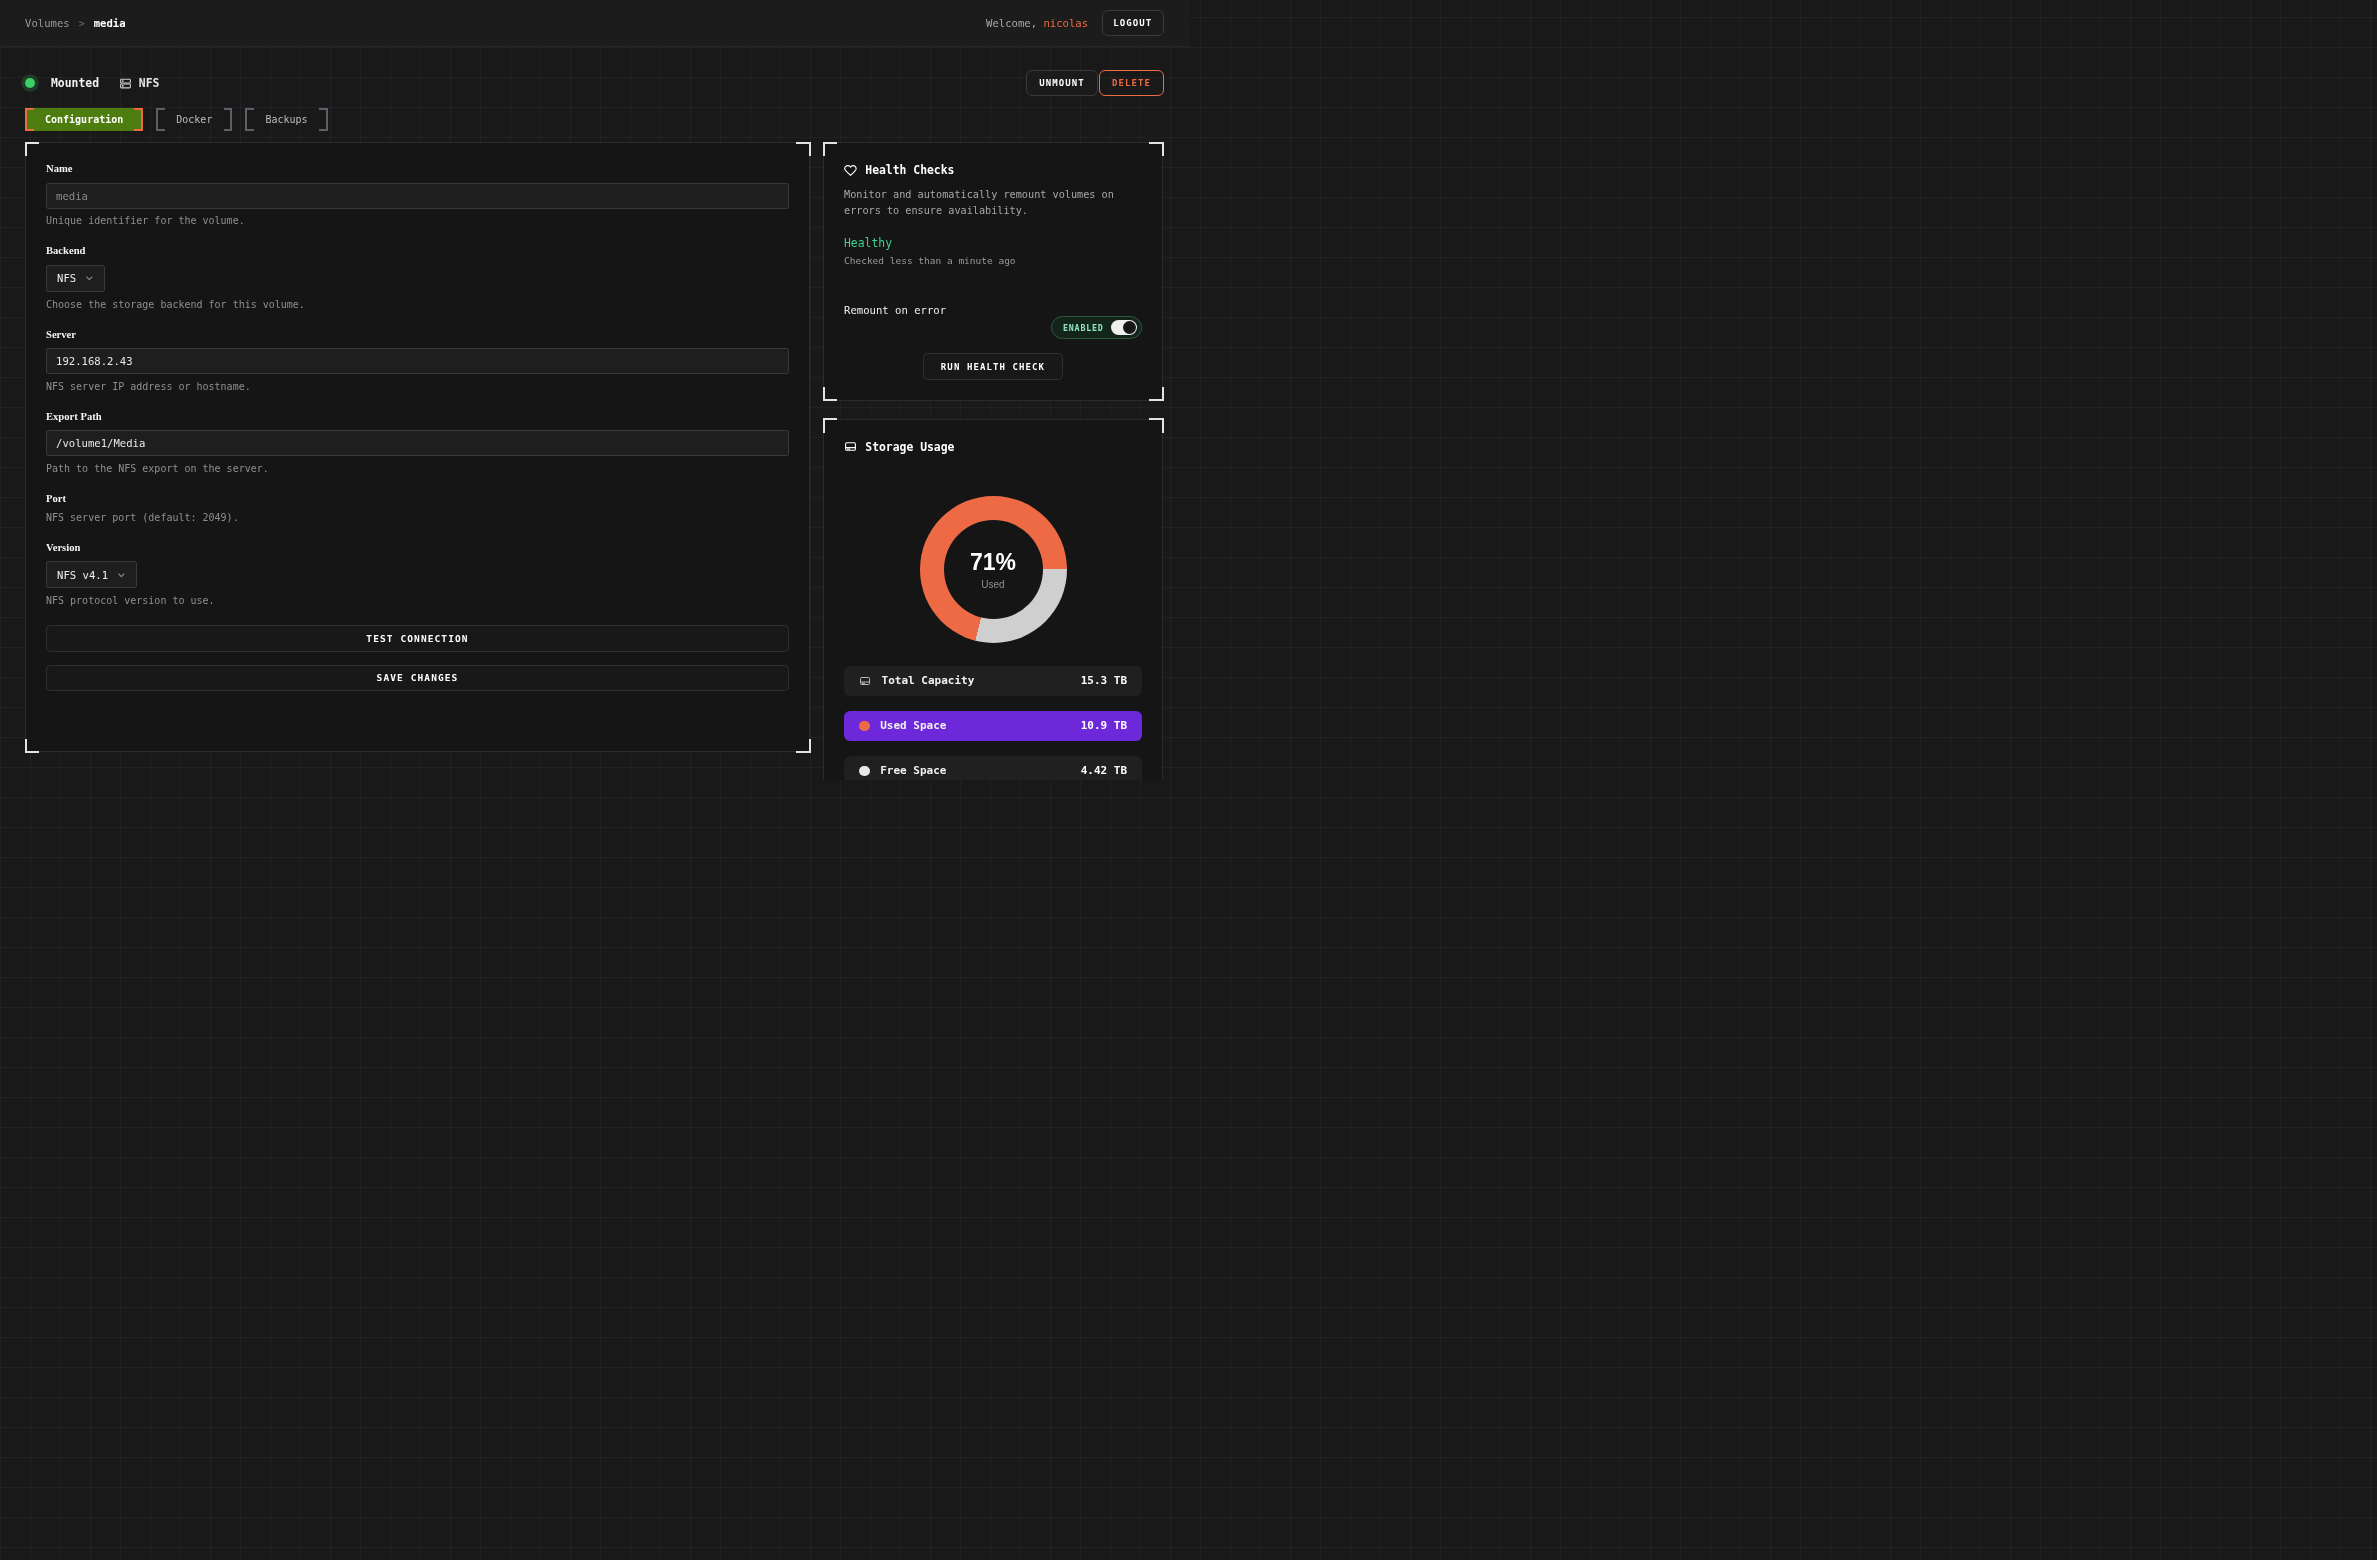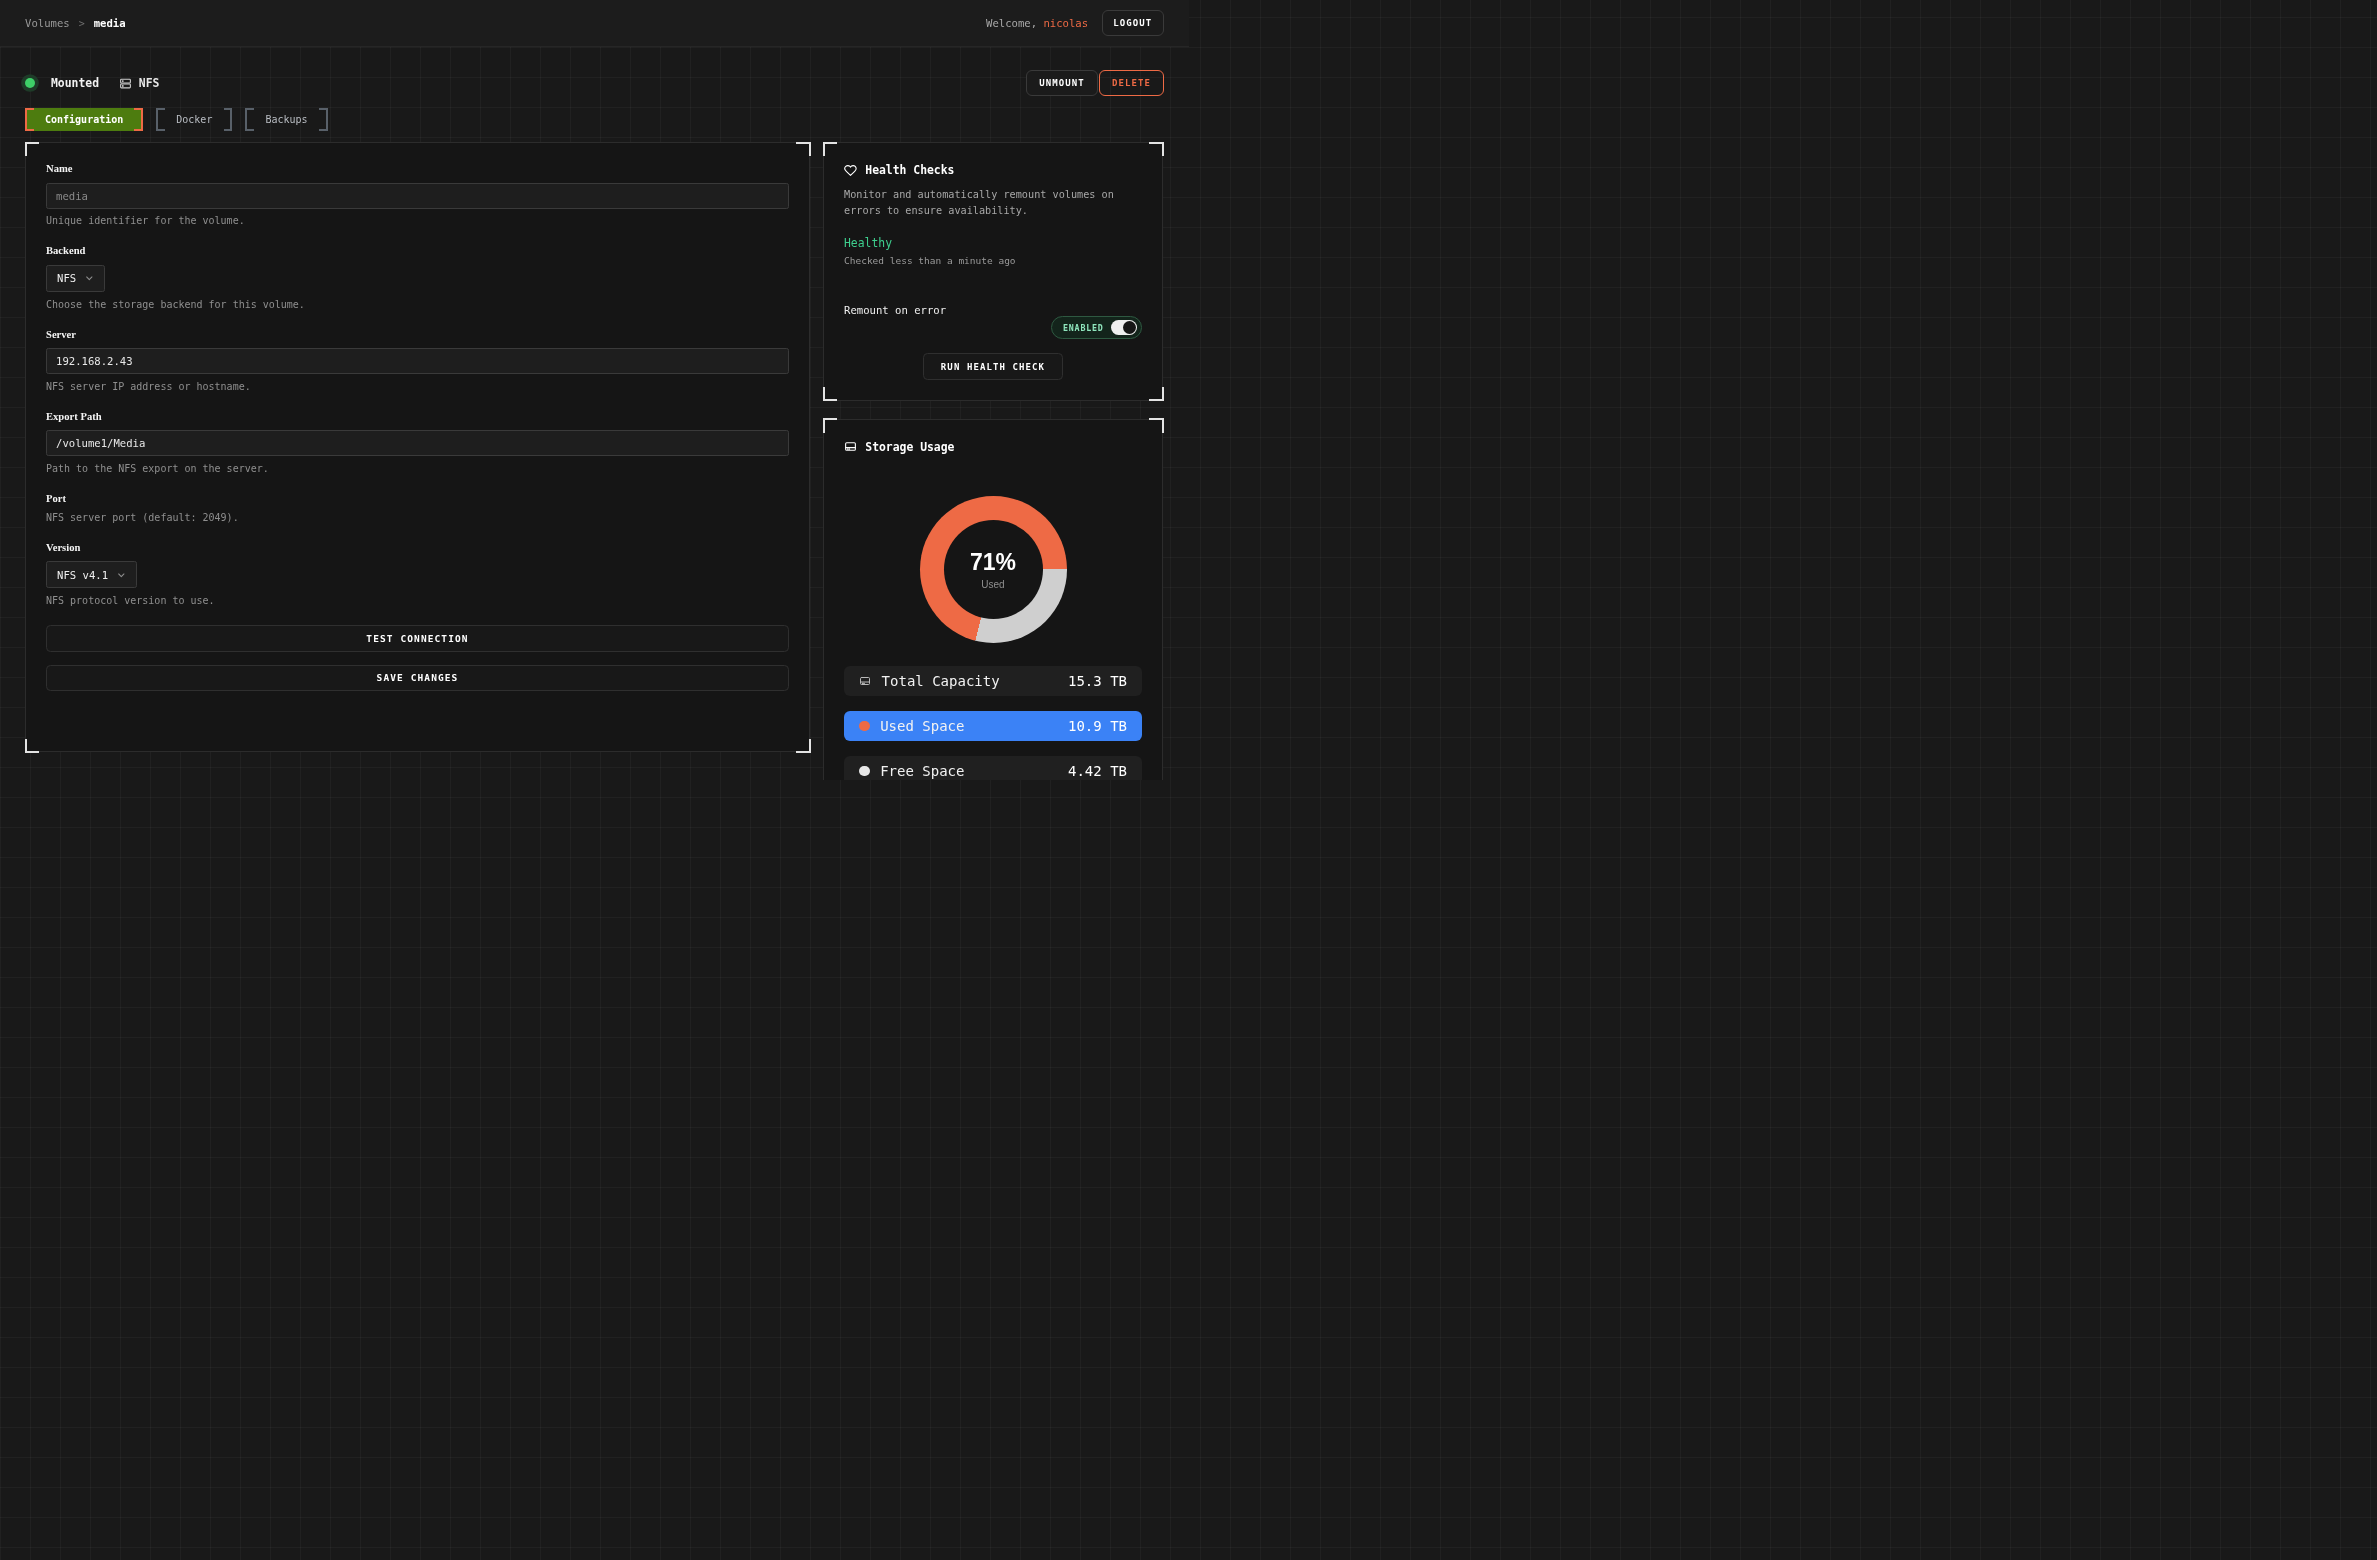--- a/index.html
+++ b/index.html
@@ -143,23 +143,23 @@
   .donut-hole {
     width:99px; height:99px; border-radius:50%; background:#151515;
     display:flex; flex-direction:column; align-items:center; justify-content:center; gap:2.3px;
   }
   .donut-pct { font-family:"Liberation Sans","DejaVu Sans",sans-serif; font-weight:bold; font-size:23px; color:#ffffff; }
   .donut-caption { font-family:"Liberation Sans","DejaVu Sans",sans-serif; font-size:10px; color:#8f8f8f; }
   .stats { margin-top:23px; display:flex; flex-direction:column; gap:15px; }
   .stat-row {
     height:30px; border-radius:6px; background:#202020;
     display:flex; align-items:center; gap:10.6px; padding:0 15px;
-    font-size:14px; font-weight:normal; color:#f2f2f2;
-  }
-  .stat-row.used { background:#3b82f6; }
+    font-size:11px; font-weight:bold; color:#f2f2f2;
+  }
+  .stat-row.used { background:#6d28d9; }
   .stat-row .stat-value { margin-left:auto; color:#ffffff; }
   .stat-icon { display:flex; align-items:center; color:#b9b9b9; }
   .dot { width:10.6px; height:10.6px; border-radius:50%; }
   .dot.orange { background:#ee6a45; }
   .dot.white  { background:#e8e8e8; }
 </style>
 </head>
 <body>
 
 <header class="topbar">

